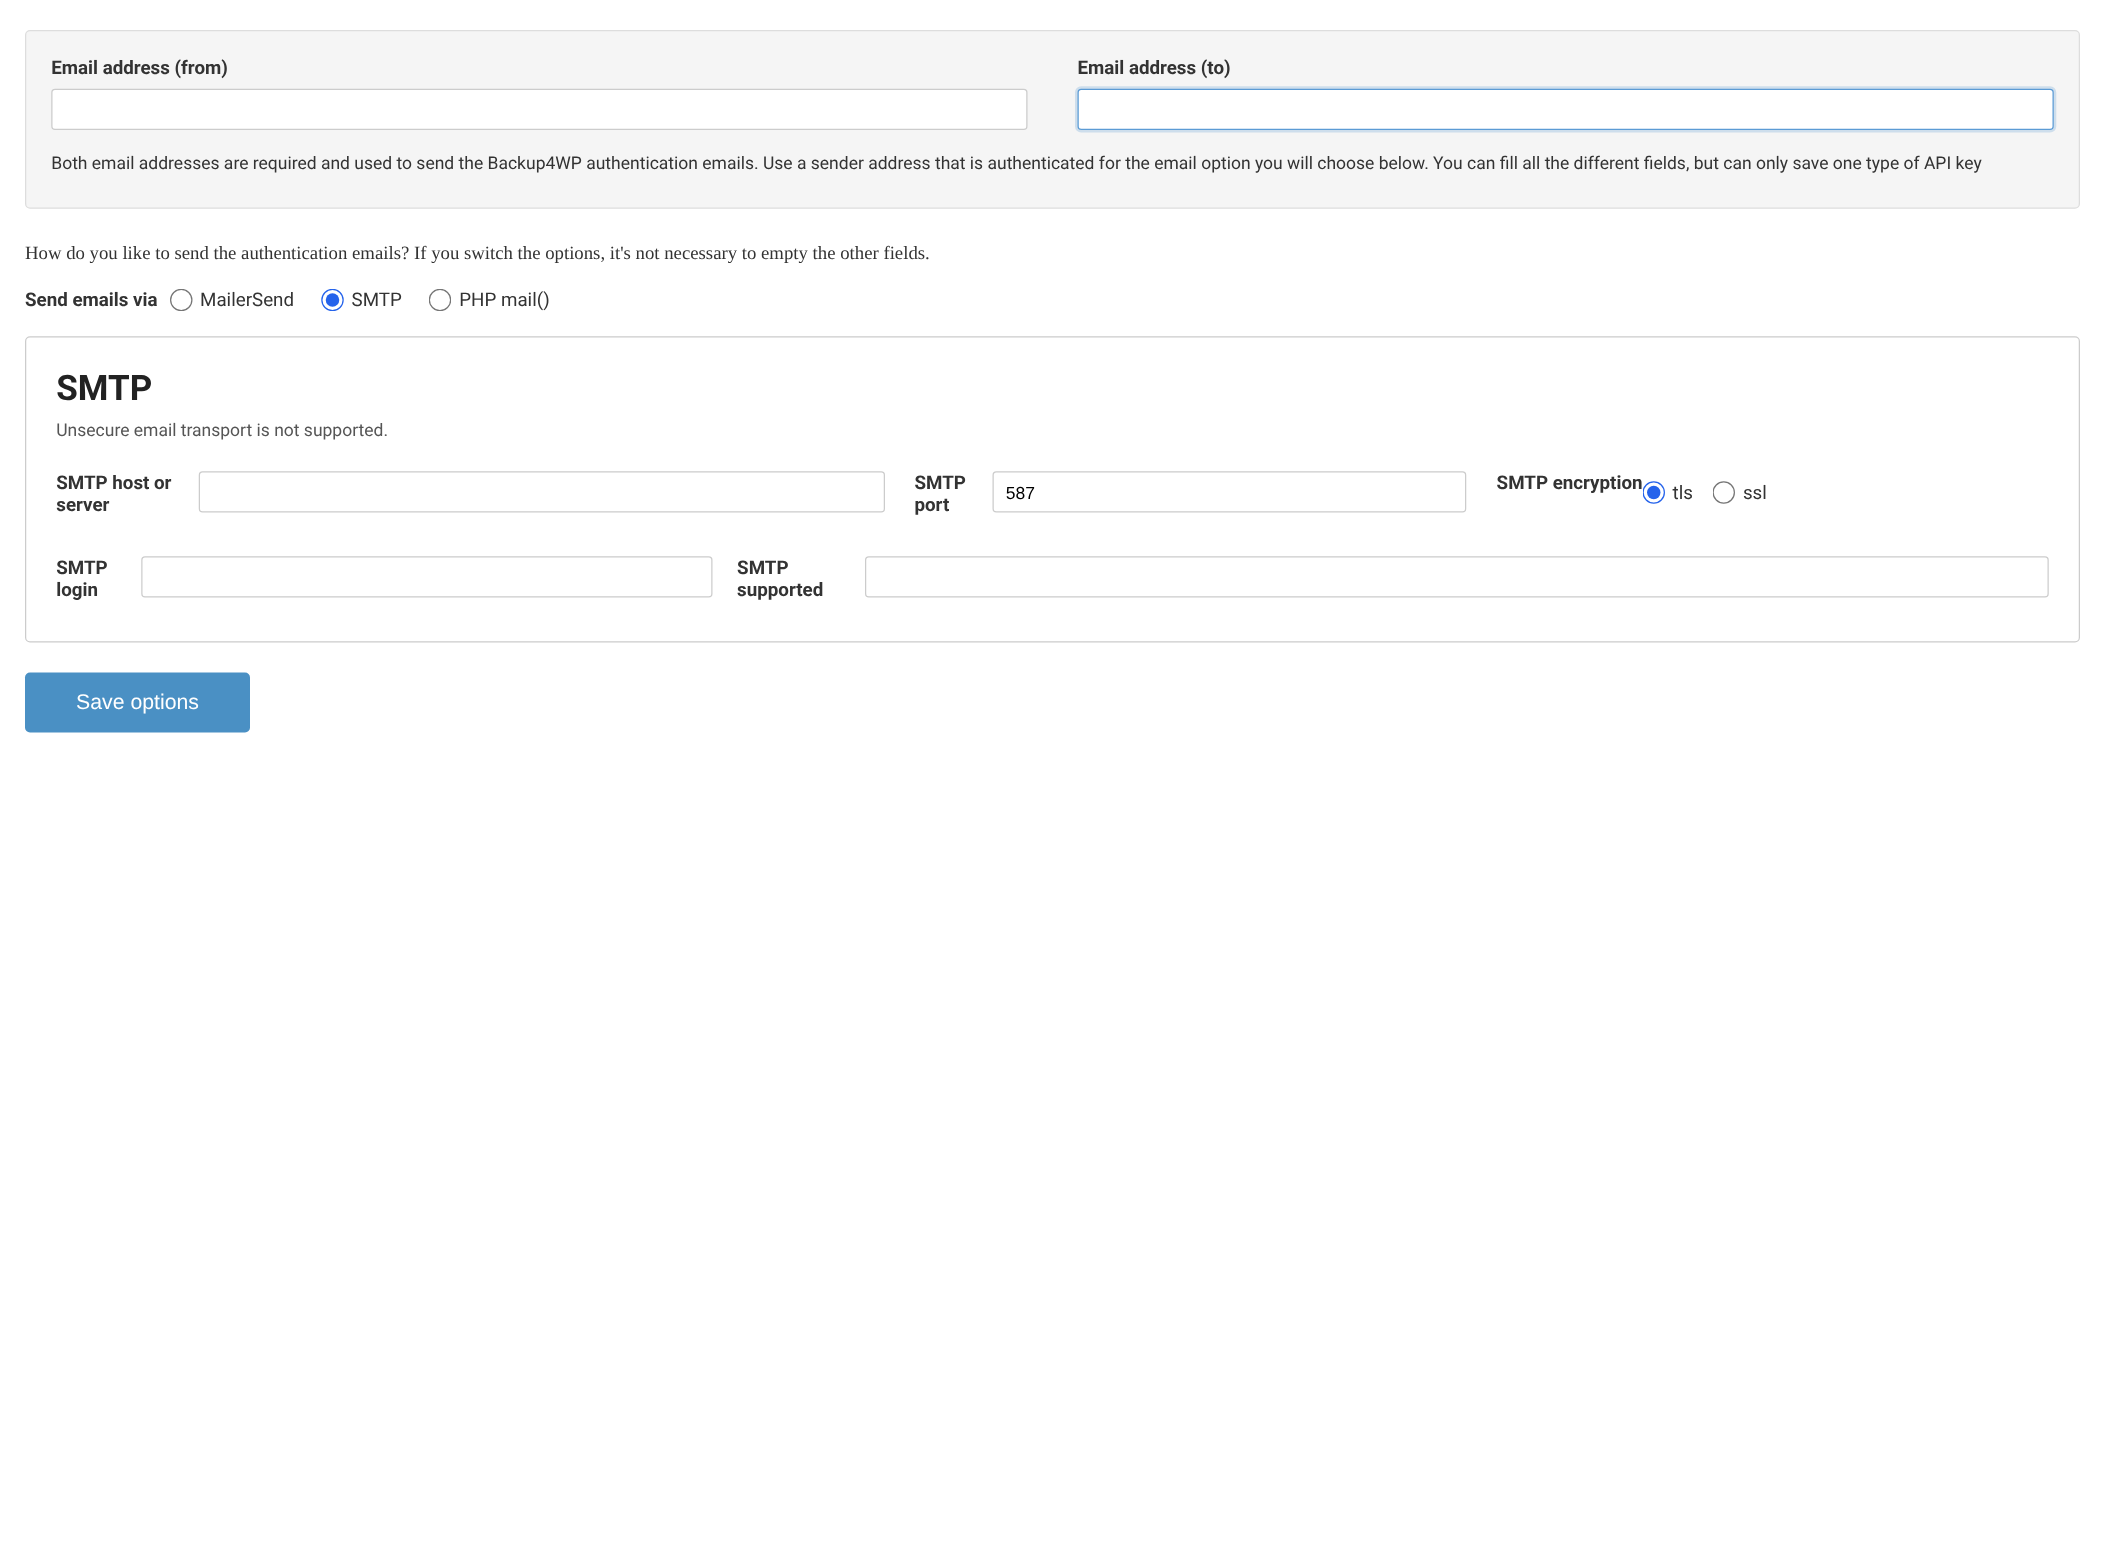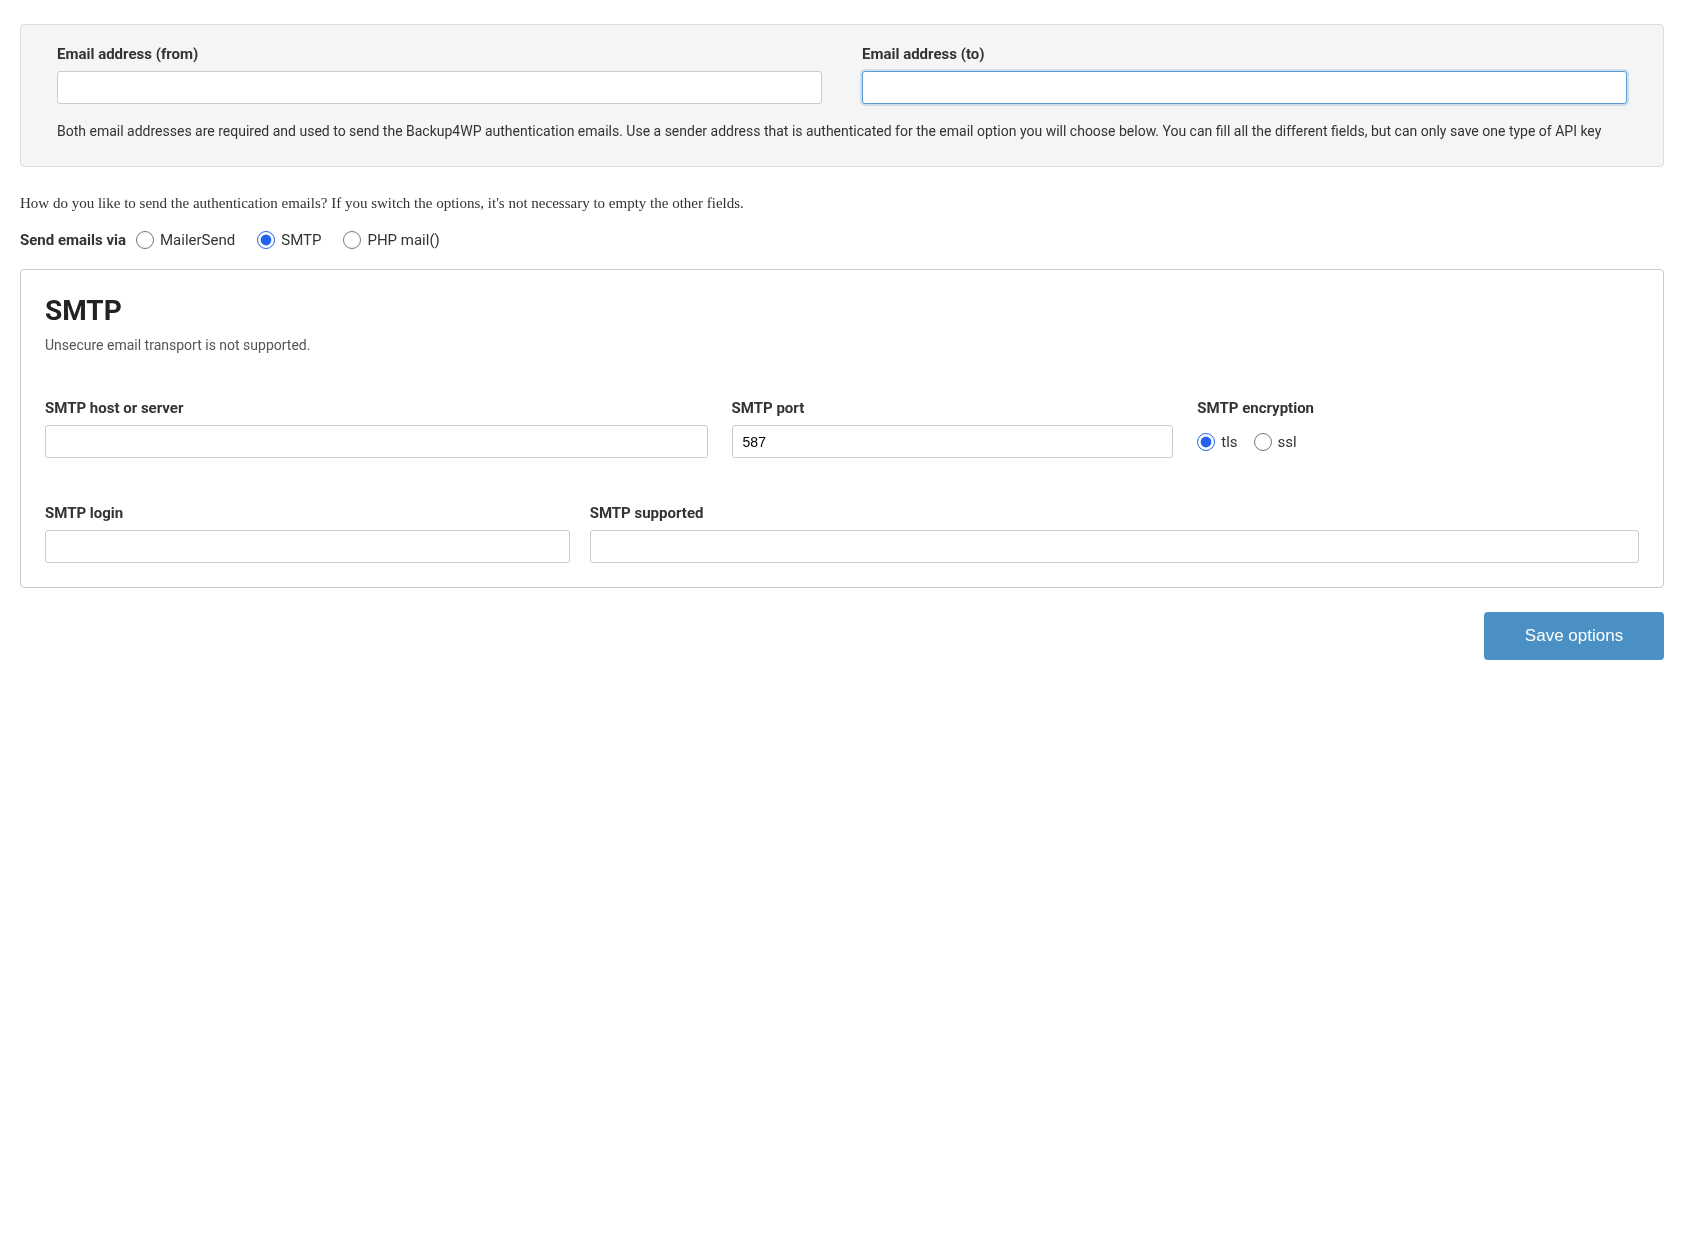--- a/index.html
+++ b/index.html
@@ -14,21 +14,21 @@
       color: #333;
       background: #fff;
       padding: 24px 20px;
       max-width: 1684px;
     }
 
     .email-section {
       background: #f5f5f5;
       border: 1px solid #ddd;
       border-radius: 4px;
-      padding: 20px 36px 24px;
+      padding: 20px 20px 24px;
       margin-bottom: 24px;
     }
 
     .email-fields-row {
       display: flex;
       gap: 40px;
       margin-bottom: 16px;
     }
 
     .email-field-group {
@@ -131,22 +131,21 @@
 
     .smtp-row {
       display: flex;
       gap: 24px;
       margin-bottom: 24px;
       align-items: flex-start;
     }
 
     .smtp-field-group {
       display: flex;
-      flex-direction: column;
-      margin-top: 22px;
+      flex-direction: row;
     }
 
     .smtp-host-group {
       flex: 1.5;
     }
 
     .smtp-port-group {
       flex: 1;
     }
 
@@ -184,21 +183,21 @@
 
     .encryption-radio-option input[type="radio"] {
       width: 18px;
       height: 18px;
       cursor: pointer;
       accent-color: #2563eb;
     }
 
     .save-options-row {
       display: flex;
-      justify-content: flex-end;
+      justify-content: flex-start;
       margin-top: 16px;
     }
 
     .save-options-btn {
       background: #4a90c4;
       color: #fff;
       border: none;
       border-radius: 4px;
       padding: 14px 36px;
       font-size: 17px;

